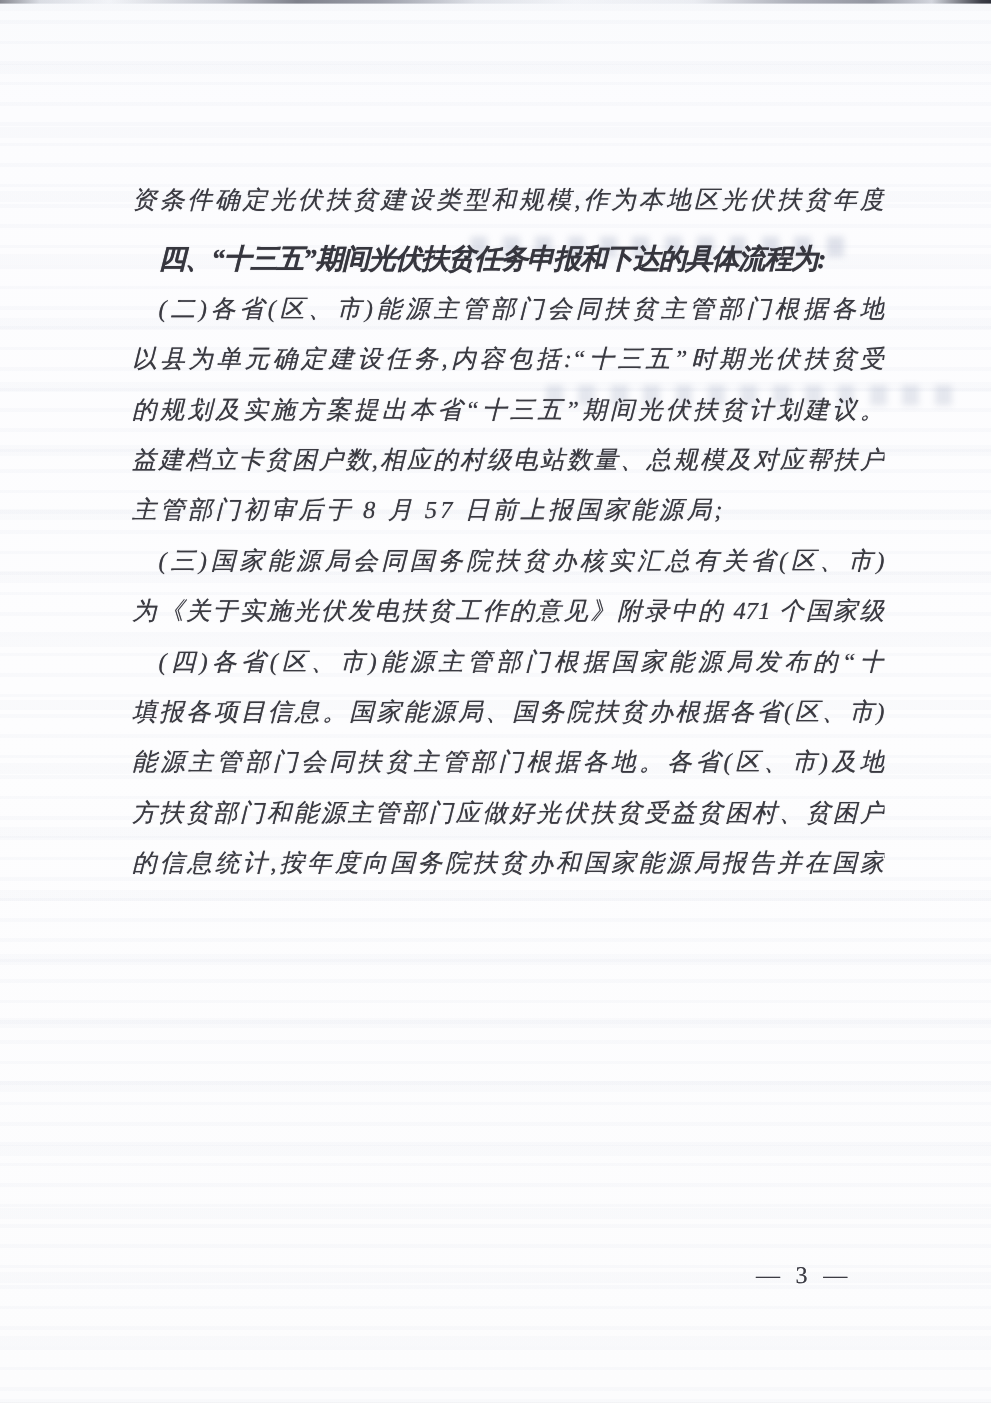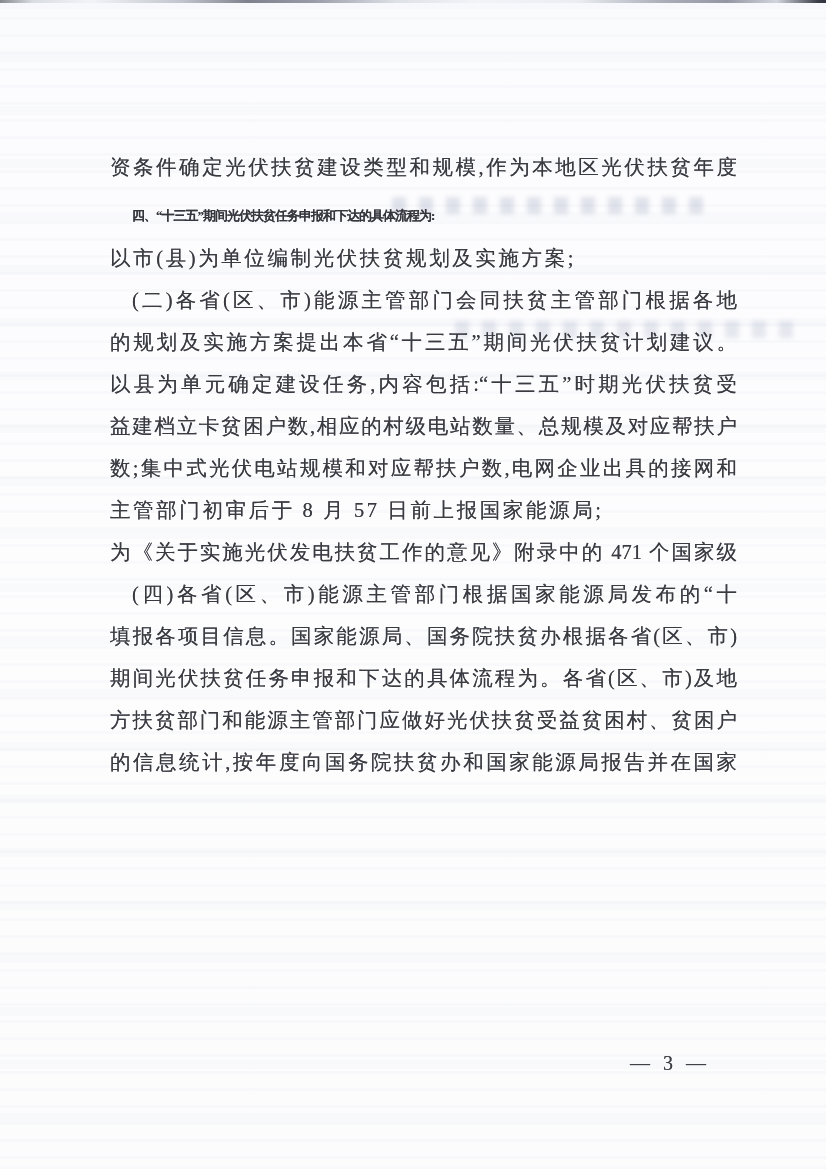--- a/index.html
+++ b/index.html
@@ -30,33 +30,34 @@
     left:110px;top:146px;
     width:627px;
     color:#3a3a41;
     text-shadow:0 0 0.6px rgba(58,58,68,0.75);
   }
   .line{
     height:42px;line-height:42px;
     font-size:20.5px;
     letter-spacing:2.6px;
     white-space:nowrap;
+    font-style:italic;
   }
   .line.j{
     white-space:normal;
     letter-spacing:0;
     text-align:justify;
     text-align-last:justify;
     text-justify:inter-character;
     overflow:hidden;
   }
   .line.ind{padding-left:22px;}
   .line.h{
     font-weight:700;
-    font-size:13px;
+    font-size:23px;
     letter-spacing:-1px;
     margin-top:7px;
     color:#36363e;
   }
   .bleed-artifact{
     position:absolute;height:17px;
     background:repeating-linear-gradient(90deg,
       rgba(128,140,170,0.42) 0px, rgba(128,140,170,0.42) 14px,
       rgba(128,140,170,0.0) 14px, rgba(128,140,170,0.0) 27px);
     filter:blur(2.6px);
@@ -80,29 +81,28 @@
 
 <div class="page">
   <div class="scan-edge-top"></div>
 
   <div class="bleed-artifact bleed-1"></div>
   <div class="bleed-artifact bleed-2"></div>
 
   <div class="text-block">
       <div class="line j">资条件确定光伏扶贫建设类型和规模,作为本地区光伏扶贫年度</div>
       <div class="line h ind">四、“十三五”期间光伏扶贫任务申报和下达的具体流程为:</div>
-      <div class="line">以市(县)为单位编制光伏扶贫规划及实施方案;</div>
       <div class="line j ind">(二)各省(区、市)能源主管部门会同扶贫主管部门根据各地</div>
+      <div class="line j">以县为单元确定建设任务,内容包括:“十三五”时期光伏扶贫受</div>
       <div class="line j">的规划及实施方案提出本省“十三五”期间光伏扶贫计划建议。</div>
-      <div class="line j">以县为单元确定建设任务,内容包括:“十三五”时期光伏扶贫受</div>
       <div class="line j">益建档立卡贫困户数,相应的村级电站数量、总规模及对应帮扶户</div>
-      <div class="line j">数;集中式光伏电站规模和对应帮扶户数,电网企业出具的接网和</div>
       <div class="line">主管部门初审后于 8 月 57 日前上报国家能源局;</div>
+      <div class="line j ind">(三)国家能源局会同国务院扶贫办核实汇总有关省(区、市)</div>
       <div class="line j">为《关于实施光伏发电扶贫工作的意见》附录中的 471 个国家级</div>
       <div class="line j ind">(四)各省(区、市)能源主管部门根据国家能源局发布的“十</div>
       <div class="line j">填报各项目信息。国家能源局、国务院扶贫办根据各省(区、市)</div>
-      <div class="line j">期间光伏扶贫任务申报和下达的具体流程为。各省(区、市)及地</div>
+      <div class="line j">能源主管部门会同扶贫主管部门根据各地。各省(区、市)及地</div>
       <div class="line j">方扶贫部门和能源主管部门应做好光伏扶贫受益贫困村、贫困户</div>
       <div class="line j">的信息统计,按年度向国务院扶贫办和国家能源局报告并在国家</div>
     </div>
 
   <div class="page-number">— 3 —</div>
 </div>
 
 </body></html>

